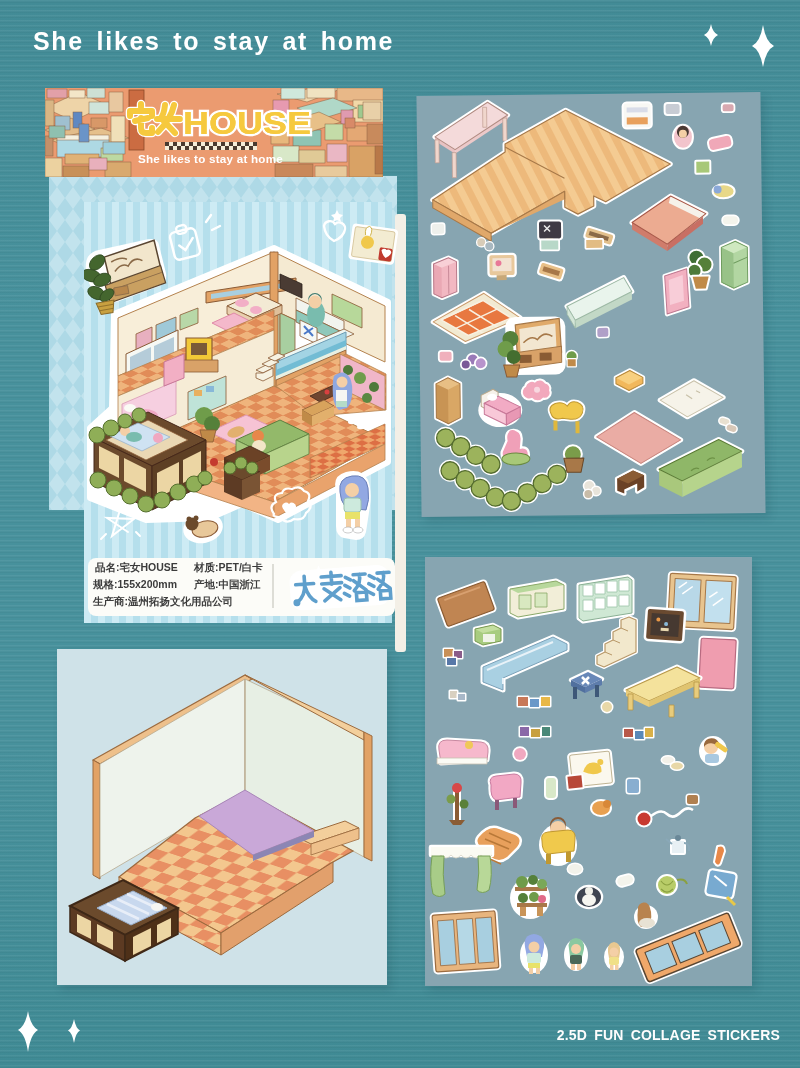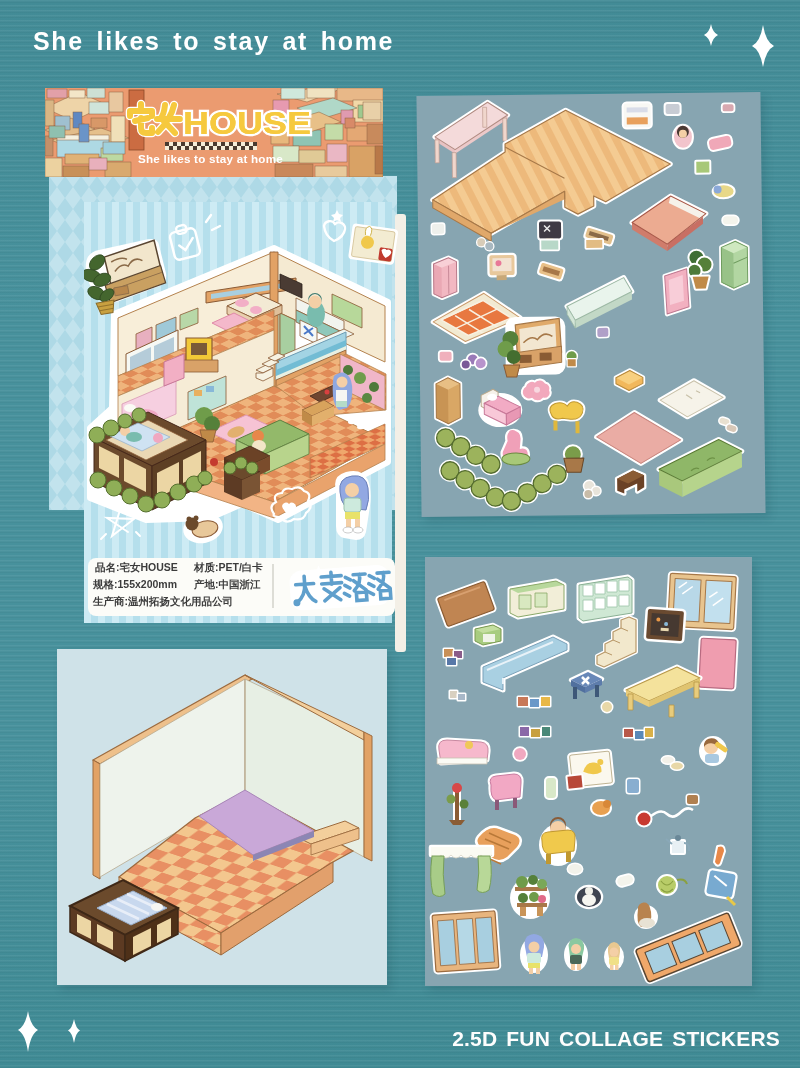--- a/index.html
+++ b/index.html
@@ -23,21 +23,21 @@
   <path d="M16 9 Q17.6 17.5 23 20 Q17.6 22.5 16 31 Q14.4 22.5 9 20 Q14.4 17.5 16 9Z" fill="#fff"></path>
   <path d="M68 10 Q70.8 27 79 31 Q70.8 35 68 52 Q65.2 35 57 31 Q65.2 27 68 10Z" fill="#fff"></path>
 </svg>
 
 <svg class="abs" style="left:10px;top:1005px;" width="90" height="60" viewBox="0 0 90 60">
   <path d="M18 6 Q20.6 21 28 25 Q20.6 29 18 47 Q15.4 29 8 25 Q15.4 21 18 6Z" fill="#fff"></path>
   <path d="M64 14 Q65.9 23.5 70 25.5 Q65.9 27.5 64 38 Q62.1 27.5 58 25.5 Q62.1 23.5 64 14Z" fill="#fff"></path>
 </svg>
 
 <div class="abs" style="left:395px;top:1027px;width:385px;text-align:right;color:#fdfdfd;white-space:nowrap;
-  font-size:21px;font-weight:bold;letter-spacing:0.2px;word-spacing:3px;">2.5D FUN COLLAGE STICKERS</div>
+  font-size:14px;font-weight:bold;letter-spacing:0.2px;word-spacing:3px;">2.5D FUN COLLAGE STICKERS</div>
 
 <svg class="abs" id="argyle" style="left:49px;top:176px;" width="348" height="334" viewBox="0 0 348 334">
   <defs>
     <pattern id="argy" width="2" height="2" patternUnits="userSpaceOnUse" patternTransform="matrix(8,11,-8,11,0,0)">
       <rect width="2" height="2" fill="#c2e3ed"></rect>
       <rect width="1" height="1" fill="#aed9e6"></rect>
       <rect x="1" y="1" width="1" height="1" fill="#aed9e6"></rect>
     </pattern>
   </defs>
   <rect width="348" height="334" fill="url(#argy)"></rect>

